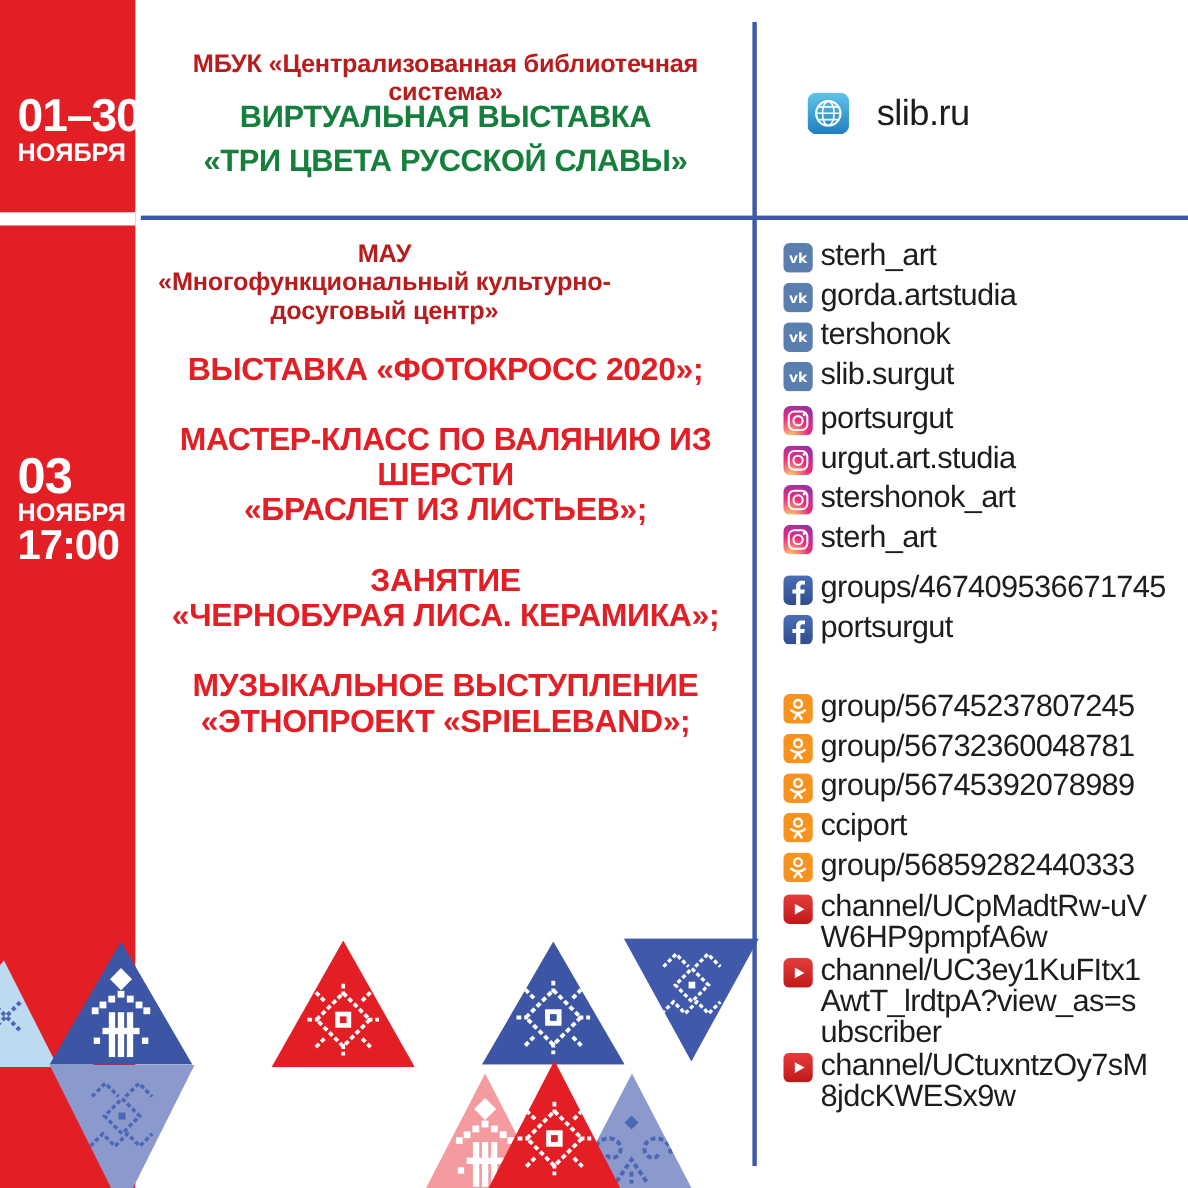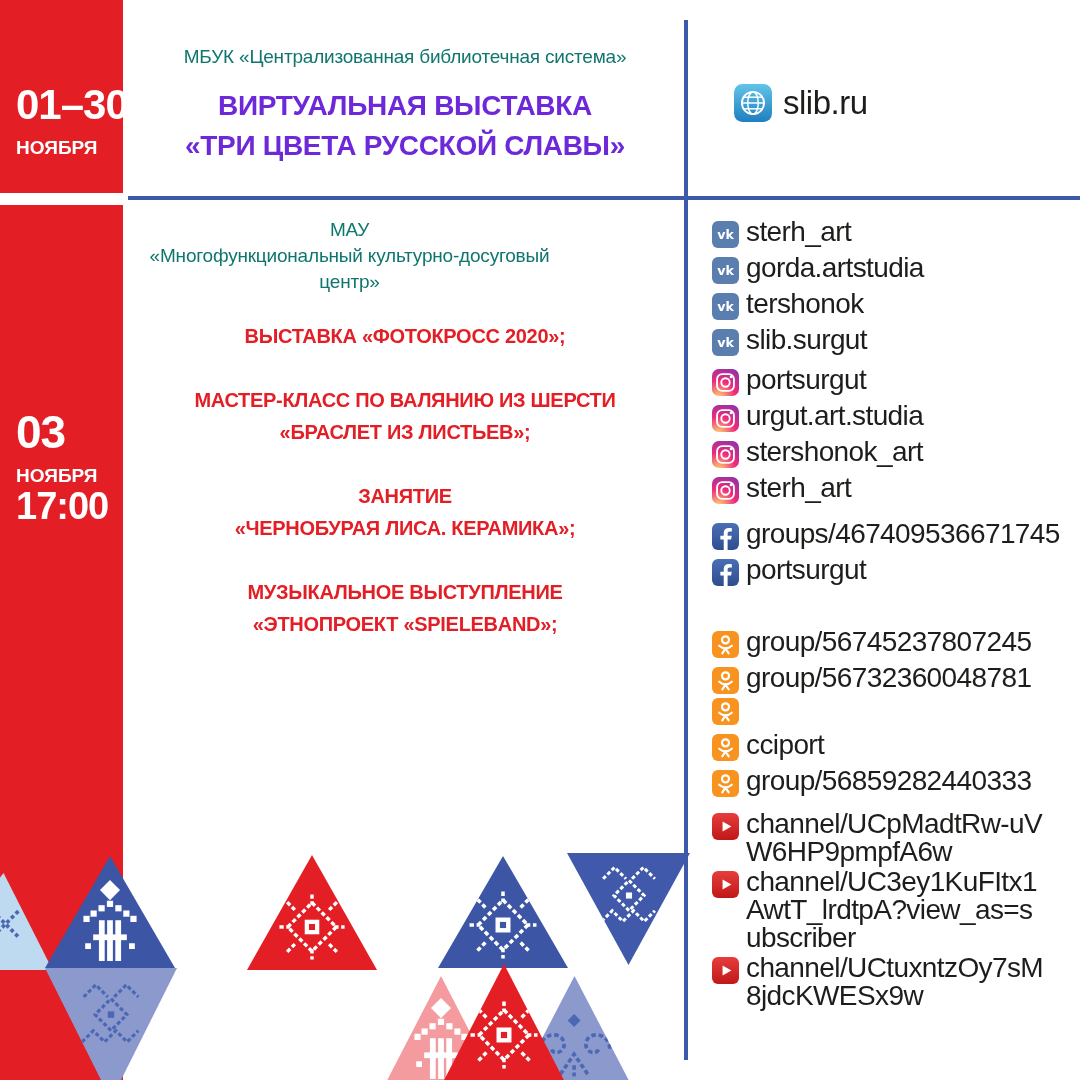--- a/index.html
+++ b/index.html
@@ -6,34 +6,34 @@
   .canvas{position:relative;width:1080px;height:1080px;background:#ffffff;overflow:hidden;
           font-family:"Liberation Sans","DejaVu Sans",sans-serif;}
   
   .sidebar{position:absolute;left:0;top:0;width:123px;height:1080px;background:#e31e25;z-index:1;}
   .sidebar-gap{position:absolute;left:0;top:193px;width:123px;height:12px;background:#ffffff;z-index:1;}
   .dateblock{position:absolute;left:16px;width:139px;display:flex;flex-direction:column;align-items:flex-start;color:#fff;z-index:6;text-align:center;}
   .db1{top:84px;}
   .db2{top:410px;}
   .date-big{font-size:42px;font-weight:bold;line-height:42px;letter-spacing:-1px;}
   .date-day{font-size:46px;font-weight:bold;line-height:44px;letter-spacing:-1px;}
-  .date-month{font-size:19px;font-weight:bold;line-height:20px;letter-spacing:0px;margin-top:12px;}
+  .date-month{font-size:23px;font-weight:bold;line-height:20px;letter-spacing:0px;margin-top:2px;}
   .date-time{font-size:38px;font-weight:bold;line-height:40px;letter-spacing:-1px;}
   
   .vline{position:absolute;left:684px;top:20px;width:4px;height:1040px;background:#3c5aa9;z-index:5;}
   .hline{position:absolute;left:128px;top:196px;width:952px;height:4px;background:#3c5aa9;z-index:5;}
-  .org{color:#0f766e;font-weight:normal;font-size:19px;line-height:26px;letter-spacing:-0.2px;}
+  .org{color:#b91c1c;font-weight:bold;font-size:23px;line-height:26px;letter-spacing:-0.2px;}
   .org1{position:absolute;left:123px;top:44px;width:564px;z-index:6;text-align:center;}
   .org2{position:absolute;left:123px;top:217px;width:453px;z-index:6;text-align:center;}
   .title{position:absolute;left:123px;top:86px;width:564px;z-index:6;text-align:center;
-         color:#6d28d9;font-weight:bold;font-size:28px;line-height:40px;letter-spacing:-0.3px;}
+         color:#15803d;font-weight:bold;font-size:28px;line-height:40px;letter-spacing:-0.3px;}
   .events{position:absolute;left:123px;top:320px;width:564px;z-index:6;display:flex;flex-direction:column;gap:32px;}
-  .event{color:#e31e25;font-weight:bold;font-size:20px;line-height:32px;letter-spacing:-0.3px;text-align:center;}
+  .event{color:#e31e25;font-weight:bold;font-size:29px;line-height:32px;letter-spacing:-0.3px;text-align:center;}
   
-  .site-row{position:absolute;left:734px;top:84px;display:flex;align-items:flex-end;gap:11px;z-index:6;}
+  .site-row{position:absolute;left:734px;top:84px;display:flex;align-items:flex-end;gap:25px;z-index:6;}
   .site-icon{width:38px;height:38px;}
   .site-text{color:#1d1d1b;font-size:33px;letter-spacing:-0.5px;}
   .sgroup{position:absolute;left:712px;z-index:6;}
   .srow{display:flex;align-items:flex-end;gap:7px;margin-bottom:4px;}
   .sicon{width:27px;height:27px;flex:0 0 27px;}
   .stext{color:#1d1d1b;font-size:28px;letter-spacing:-0.6px;white-space:nowrap;}
   .g-vk{top:216px;} .g-ig{top:364px;} .g-fb{top:518px;} .g-ok{top:626px;} .g-yt{top:810px;}
   .yrow{align-items:flex-start;margin-bottom:2px;}
   .yrow .sicon{margin-top:3px;}
   .ytext{white-space:normal;width:300px;word-break:break-all;line-height:28px;}
@@ -345,20 +345,21 @@
     <div class="srow">
       <svg class="sicon">
           <use href="#i-ok" width="27" height="27"></use>
         </svg>
       <span class="stext">group/56732360048781</span>
       </div>
     <div class="srow">
       <svg class="sicon">
           <use href="#i-ok" width="27" height="27"></use>
         </svg>
+      <span class="stext">group/56745392078989</span>
       </div>
     <div class="srow">
       <svg class="sicon">
           <use href="#i-ok" width="27" height="27"></use>
         </svg>
       <span class="stext">cciport</span>
       </div>
     <div class="srow">
       <svg class="sicon">
           <use href="#i-ok" width="27" height="27"></use>

